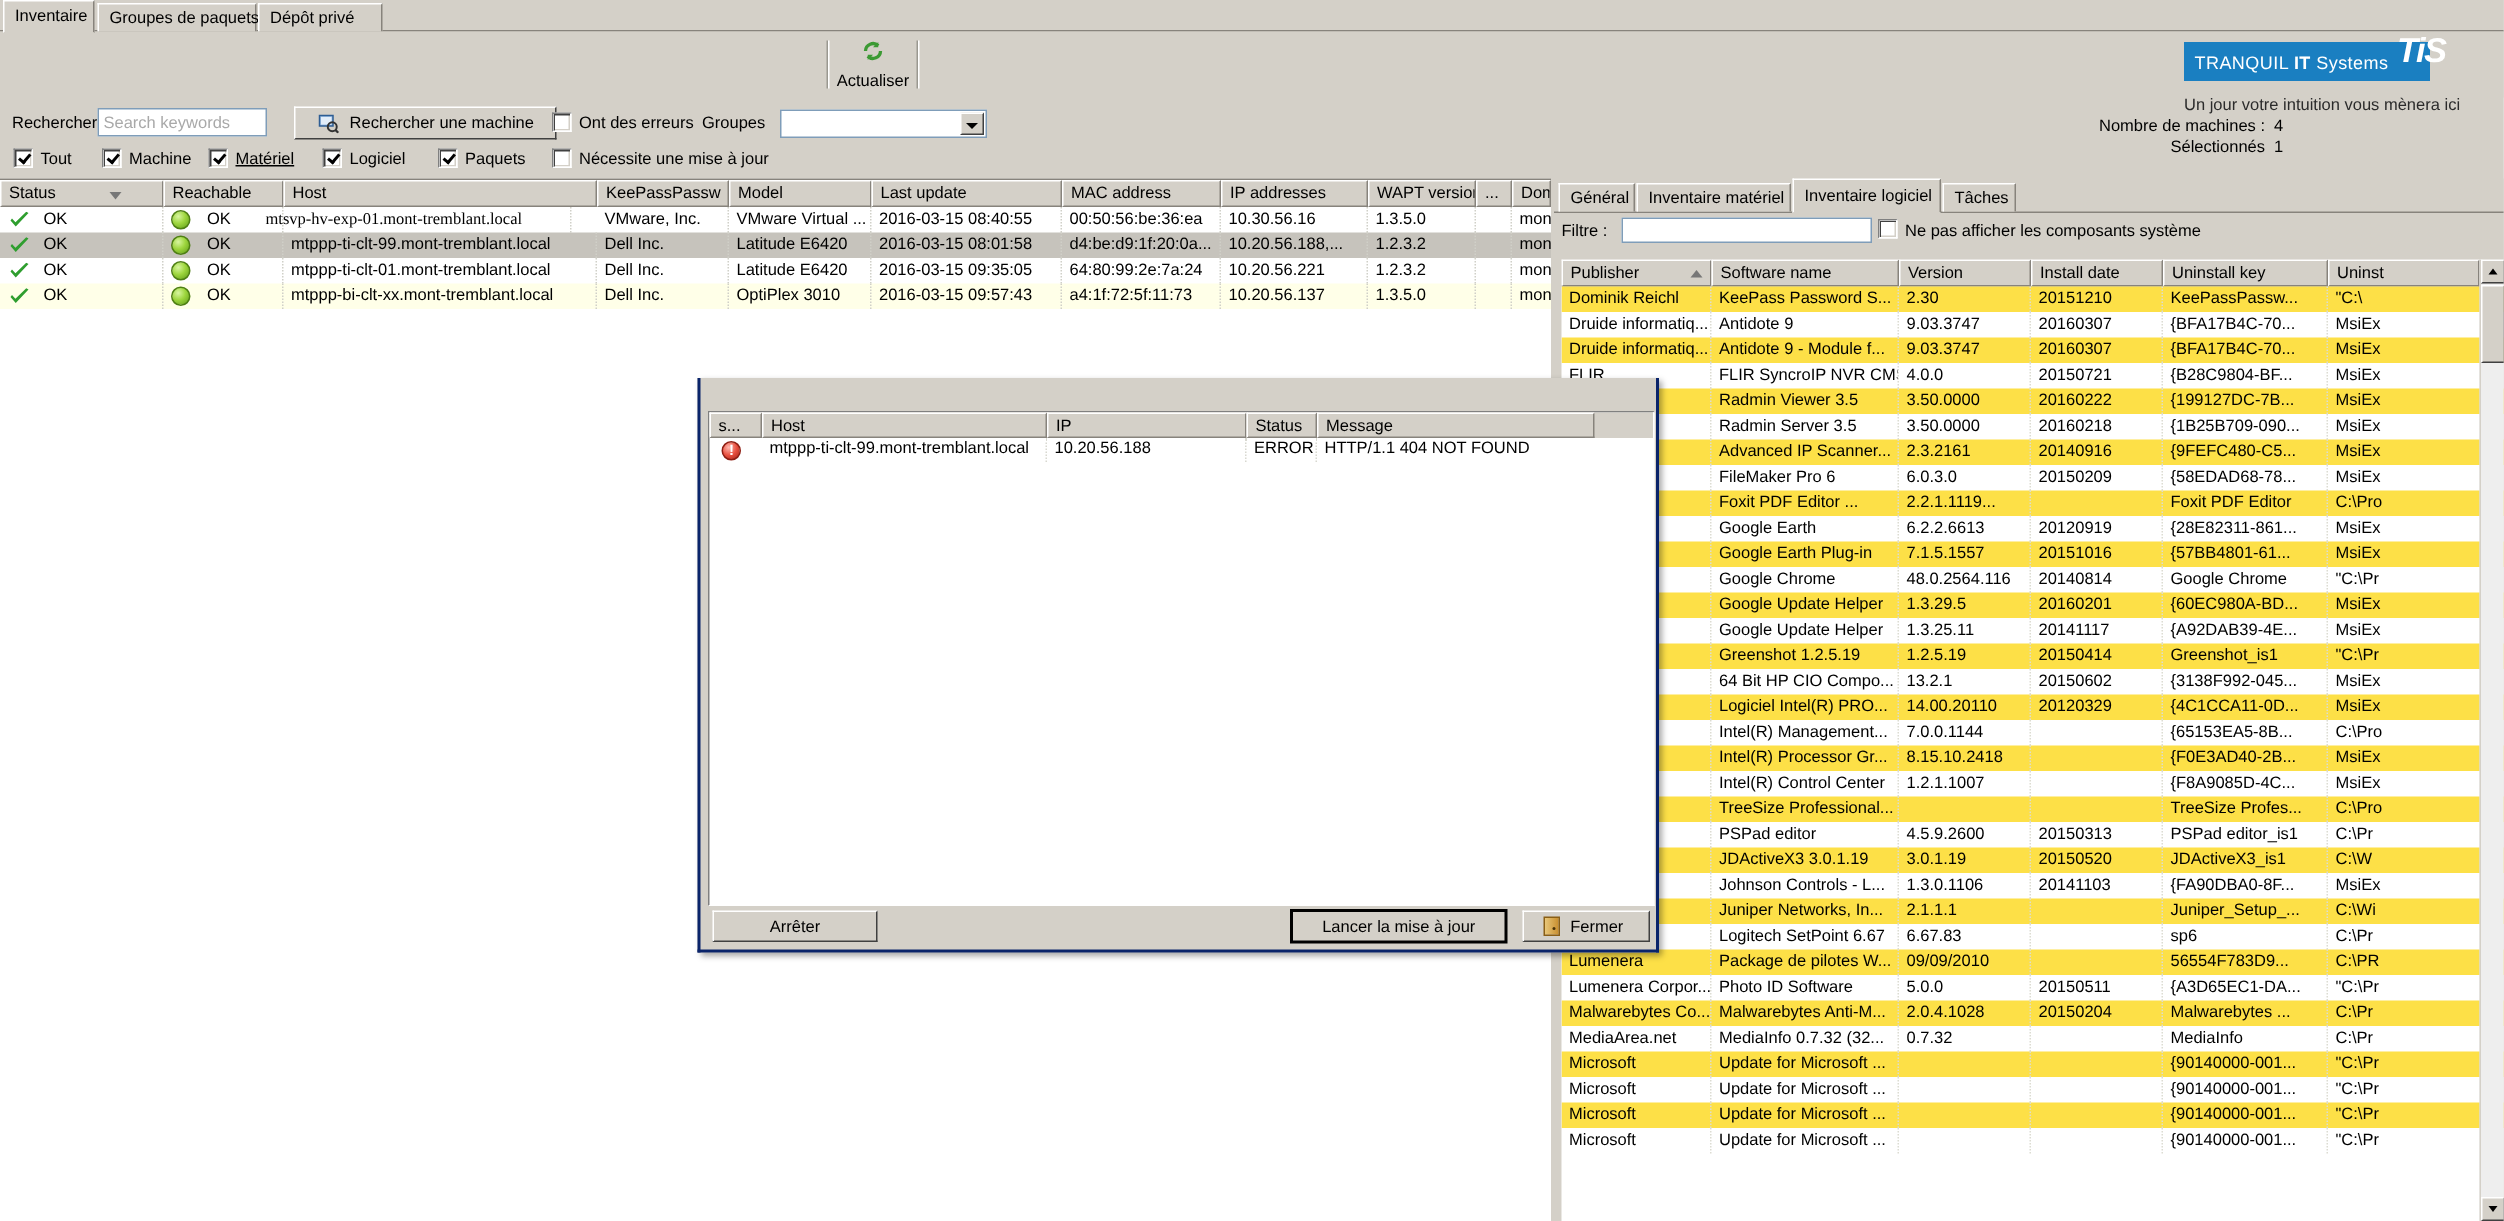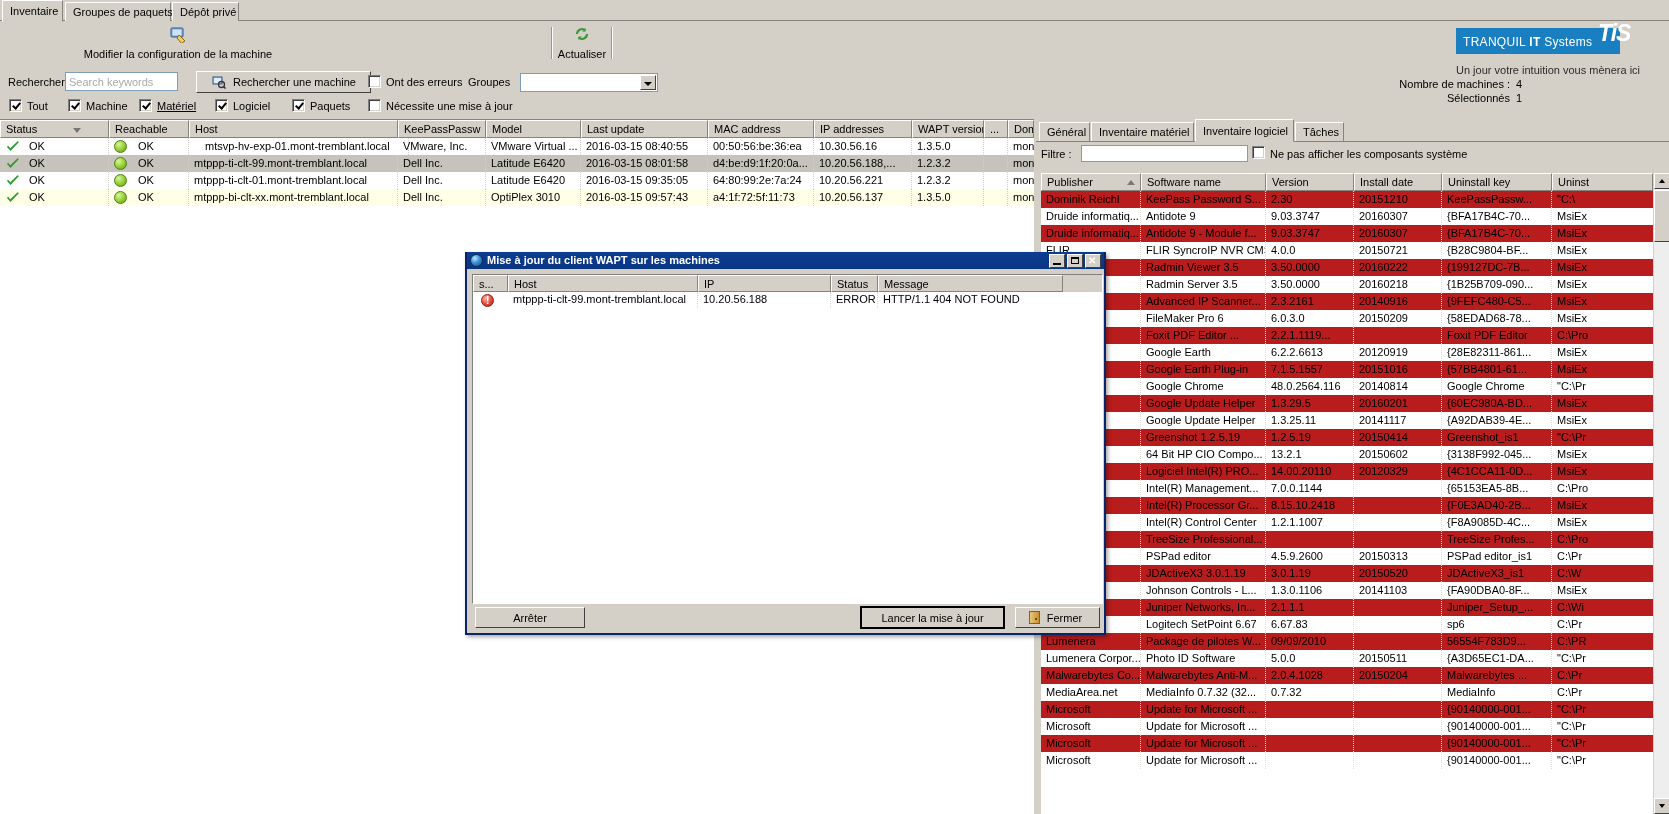--- a/index.html
+++ b/index.html
@@ -188,21 +188,21 @@
   }
   .swhead { position: absolute; left: 0; top: 0; height: 18px; width: 100%; background: #d4d0c8; }
   .swhcell {
     position: absolute; top: 0; height: 18px;
     border: 1px solid; border-color: #fff #87837c #87837c #fff;
     background: #d4d0c8;
     padding: 2px 0 0 5px;
     font-size: 11px; white-space: nowrap; overflow: hidden;
   }
   .swrow { position: absolute; left: 0; height: 17px; width: 100%; }
-  .swrow.alt { background: #b91c1c; }
+  .swrow.alt { background: #fde047; }
   .swcell {
     position: absolute; top: 0; height: 17px;
     padding: 2px 0 0 5px;
     font-size: 11px; white-space: nowrap; overflow: hidden;
     border-right: 1px dotted #dcdcd2;
   }
   .sortarrow {
     position: absolute; width: 0; height: 0;
     border-left: 4px solid transparent; border-right: 4px solid transparent;
   }
@@ -304,37 +304,27 @@
 </head>
 <body>
 
 <div id="tabstrip">
   <div class="tabitem active" style="left:2px;width:61px;">
     <span>Inventaire</span>
   </div>
   <div class="tabitem" style="left:65px;width:106px;">
     <span>Groupes de paquets</span>
   </div>
-  <div class="tabitem" style="left:172px;width:67px;">
+  <div class="tabitem" style="left:172px;width:83px;">
     <span>Dépôt privé</span>
   </div>
 </div>
 
 <div id="toolbar">
 
-  <div class="tbbtn" style="left:2px;width:352px;">
-    <span class="ico">
-      <svg width="18" height="18" viewBox="0 0 18 18">
-        <rect x="2" y="3" width="12" height="9" rx="1" fill="#7fa8d8" stroke="#2e5d93"></rect>
-        <rect x="3.5" y="4.5" width="9" height="6" fill="#cfe2f6"></rect>
-        <path d="M10 10 l6 6 -2 1 -1 2 -5-6z" fill="#f0d060" stroke="#8a6a10"></path>
-      </svg>
-    </span>
-    <span class="lbl">Modifier la configuration de la machine</span>
-  </div>
 
 
 
   <div class="tbsep" style="left:551px;"></div>
   <div class="tbsep" style="left:611px;"></div>
 
   <div class="tbbtn" style="left:553px;width:58px;">
     <span class="ico">
       <svg width="18" height="18" viewBox="0 0 18 18">
         <path d="M4 9a5 5 0 0 1 8.5-3.5" stroke="#3c9a34" stroke-width="2.2" fill="none"></path>
@@ -423,21 +413,21 @@
 
   <div class="grow" style="top:18px;">
     <span class="ok-check">
       <svg width="14" height="12" viewBox="0 0 14 12">
           <path d="M1 6 L4.5 10 L13 1 L11.5 0.2 L4.3 7.2 L2 4.6 Z" fill="#2f9e2f"></path>
         </svg>
     </span>
     <div class="gcell" style="left:24px;width:85px;">OK</div>
     <span class="ok-ball" style="left:114px;"></span>
     <div class="gcell" style="left:133px;width:56px;">OK</div>
-    <div class="gcell" style="left:200px;width:209px;">mtsvp-hv-exp-01.mont-tremblant.local</div>
+    <div class="gcell" style="left:172px;width:209px;font-family:Liberation Serif, serif;">mtsvp-hv-exp-01.mont-tremblant.local</div>
     <div class="gcell" style="left:398px;width:88px;">VMware, Inc.</div>
     <div class="gcell" style="left:486px;width:95px;">VMware Virtual ...</div>
     <div class="gcell" style="left:581px;width:127px;">2016-03-15 08:40:55</div>
     <div class="gcell" style="left:708px;width:106px;">00:50:56:be:36:ea</div>
     <div class="gcell" style="left:814px;width:98px;">10.30.56.16</div>
     <div class="gcell" style="left:912px;width:72px;">1.3.5.0</div>
     <div class="gcell" style="left:984px;width:24px;"></div>
     <div class="gcell" style="left:1008px;width:26px;border-right:none;">mon</div>
   </div>
 
@@ -803,33 +793,20 @@
 
     <div class="vscroll" style="right:0;top:0;height:641px;">
       <div class="arrow tri-up" style="top:0;"></div>
       <div class="thumb" style="top:17px;height:52px;"></div>
       <div class="arrow tri-dn" style="bottom:0;"></div>
     </div>
   </div>
 </div>
 
 <div id="dialog">
-  <div id="dlgtitle">
-    <span id="dlgicon"></span>
-    <span>Mise à jour du client WAPT sur les machines</span>
-    <span class="sysbtn" style="right:39px;">
-      <span style="position:absolute;left:3px;bottom:2px;width:8px;height:2px;background:#000;"></span>
-    </span>
-    <span class="sysbtn" style="right:21px;">
-      <span style="position:absolute;left:3px;top:2px;width:8px;height:7px;border:1px solid #000;border-top-width:2px;"></span>
-    </span>
-    <span class="sysbtn" style="right:3px;">
-      <span style="position:absolute;left:2px;top:-1px;font-size:10px;font-family:'Liberation Sans',sans-serif;line-height:14px;">✕</span>
-    </span>
-  </div>
 
   <div id="dlgbody">
     <div style="position:absolute;left:0;top:0;width:100%;height:17px;background:#d4d0c8;">
       <div class="dhcell" style="left:0;width:35px;"><span>s...</span></div>
       <div class="dhcell" style="left:35px;width:190px;"><span>Host</span></div>
       <div class="dhcell" style="left:225px;width:133px;"><span>IP</span></div>
       <div class="dhcell" style="left:358px;width:47px;"><span>Status</span></div>
       <div class="dhcell" style="left:405px;width:185px;"><span>Message</span></div>
     </div>
     <div style="position:absolute;left:0;top:17px;height:16px;width:100%;">

